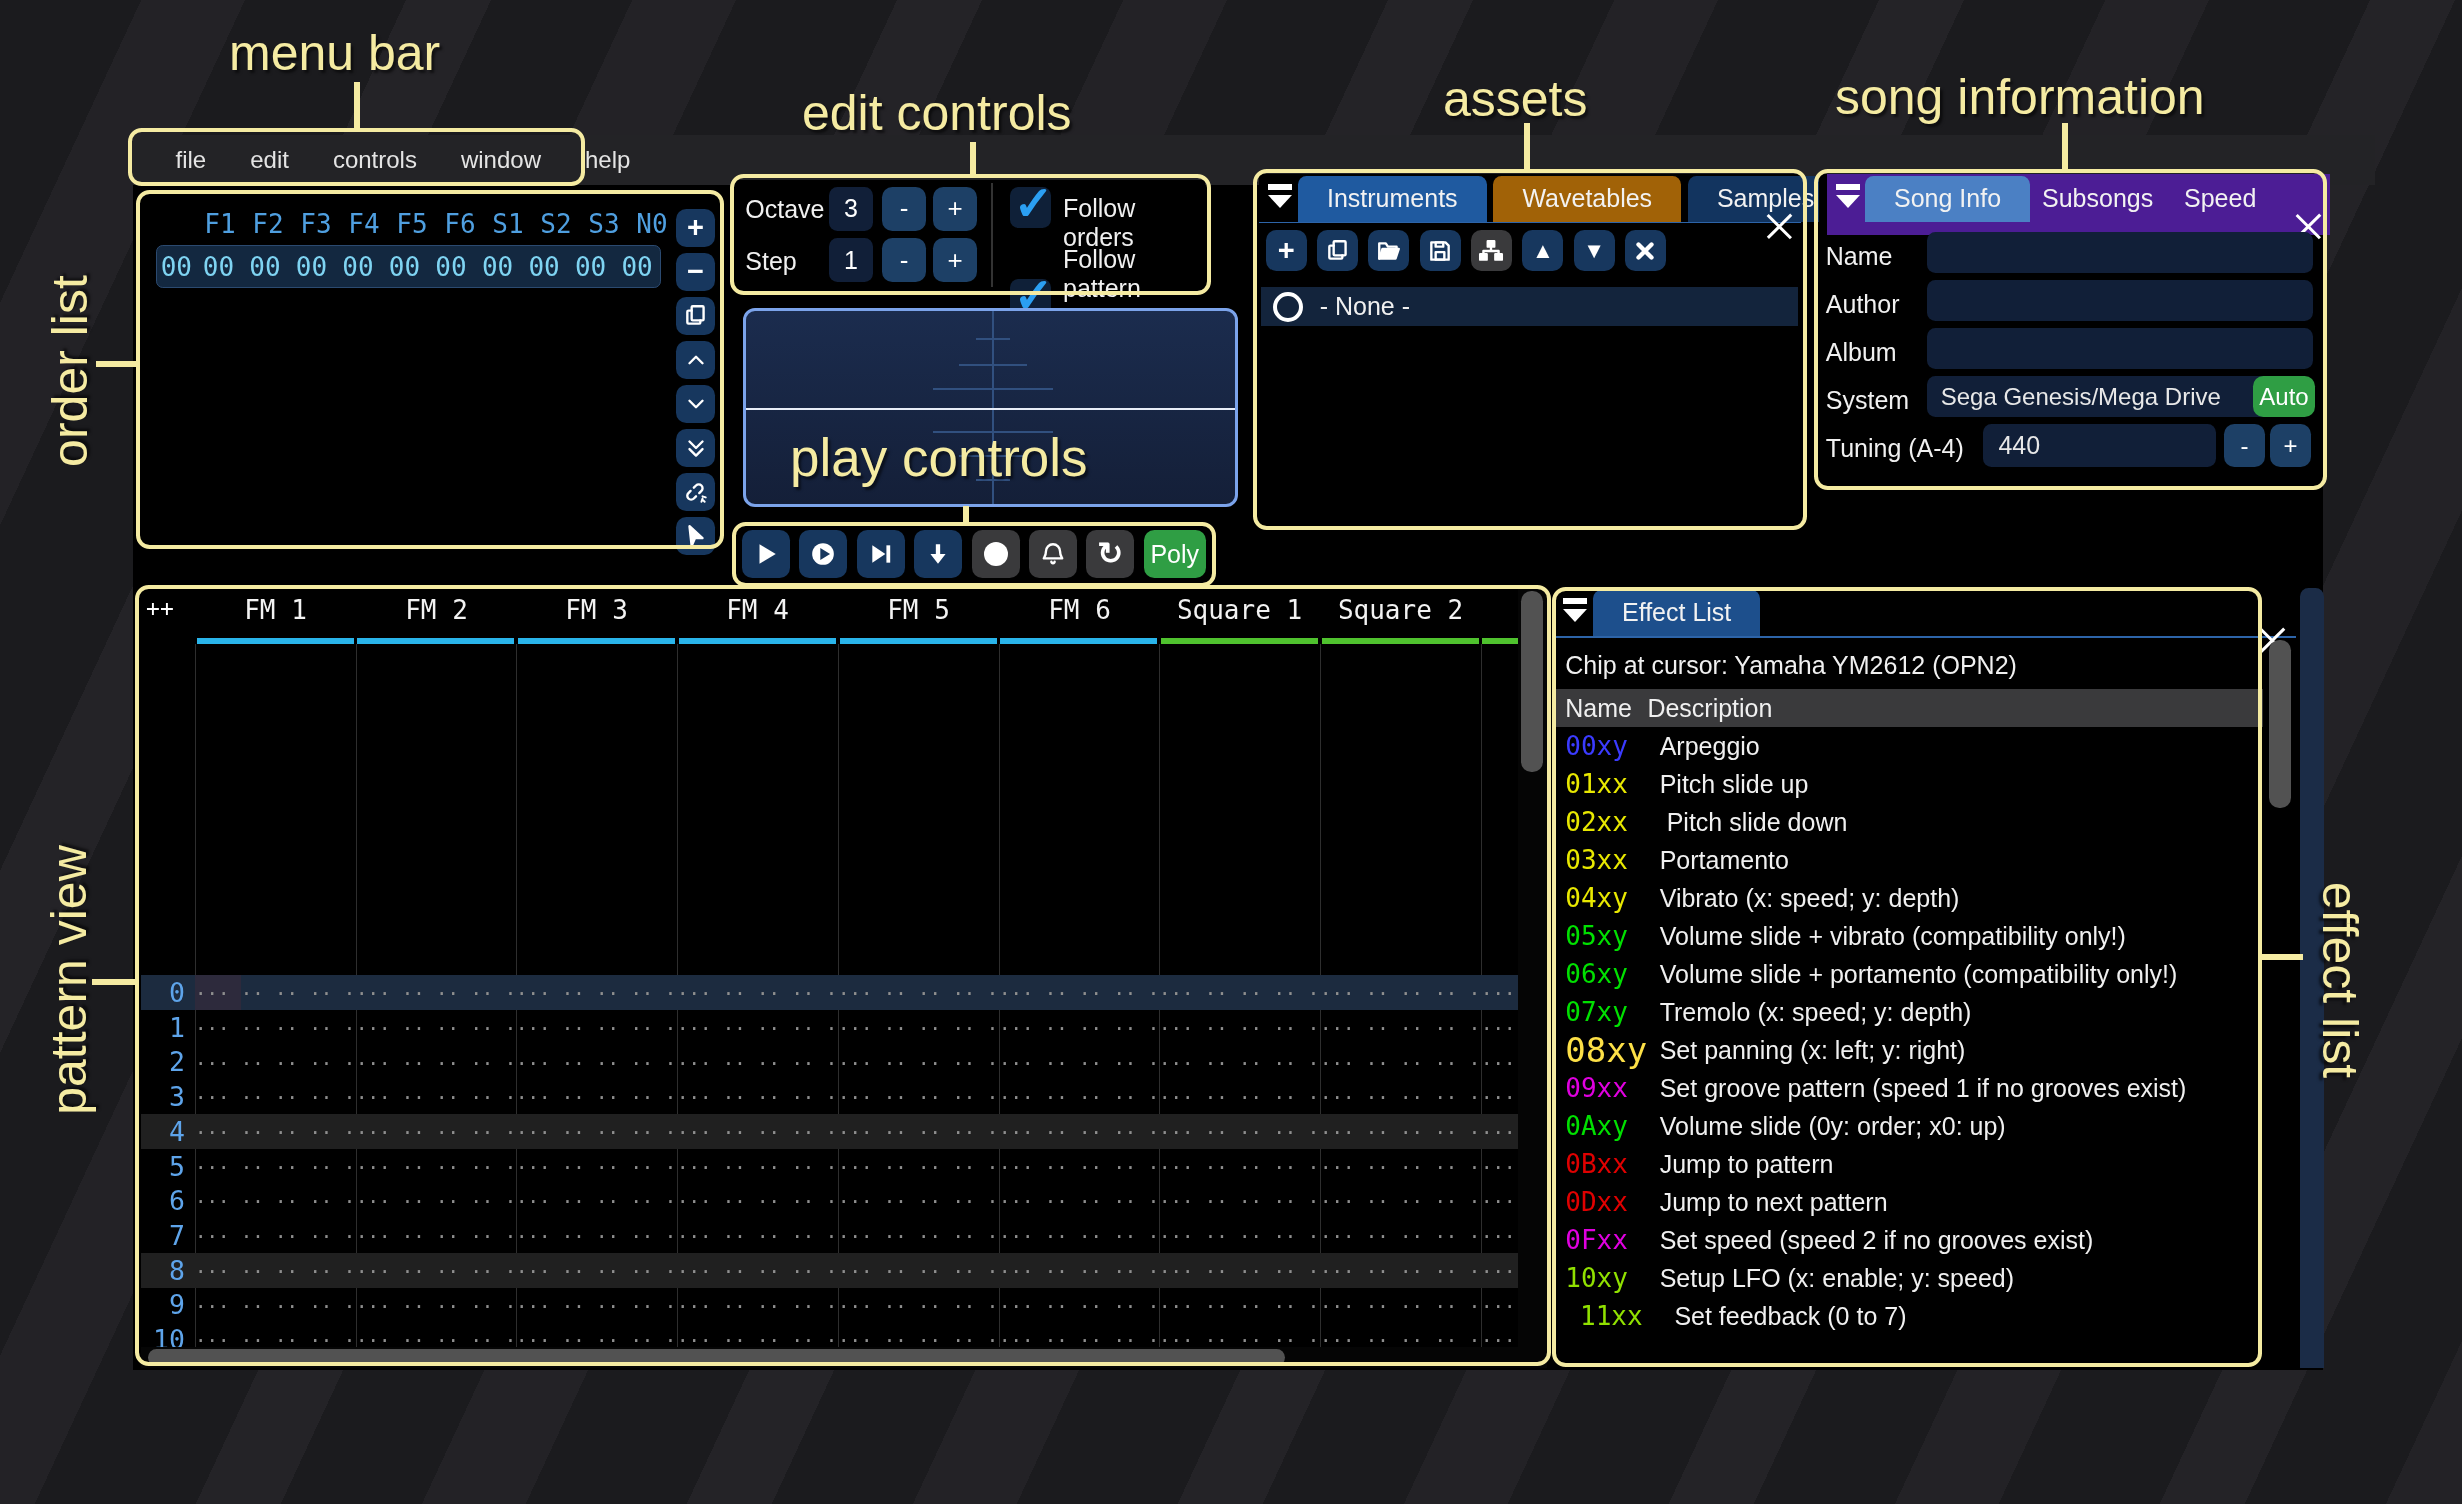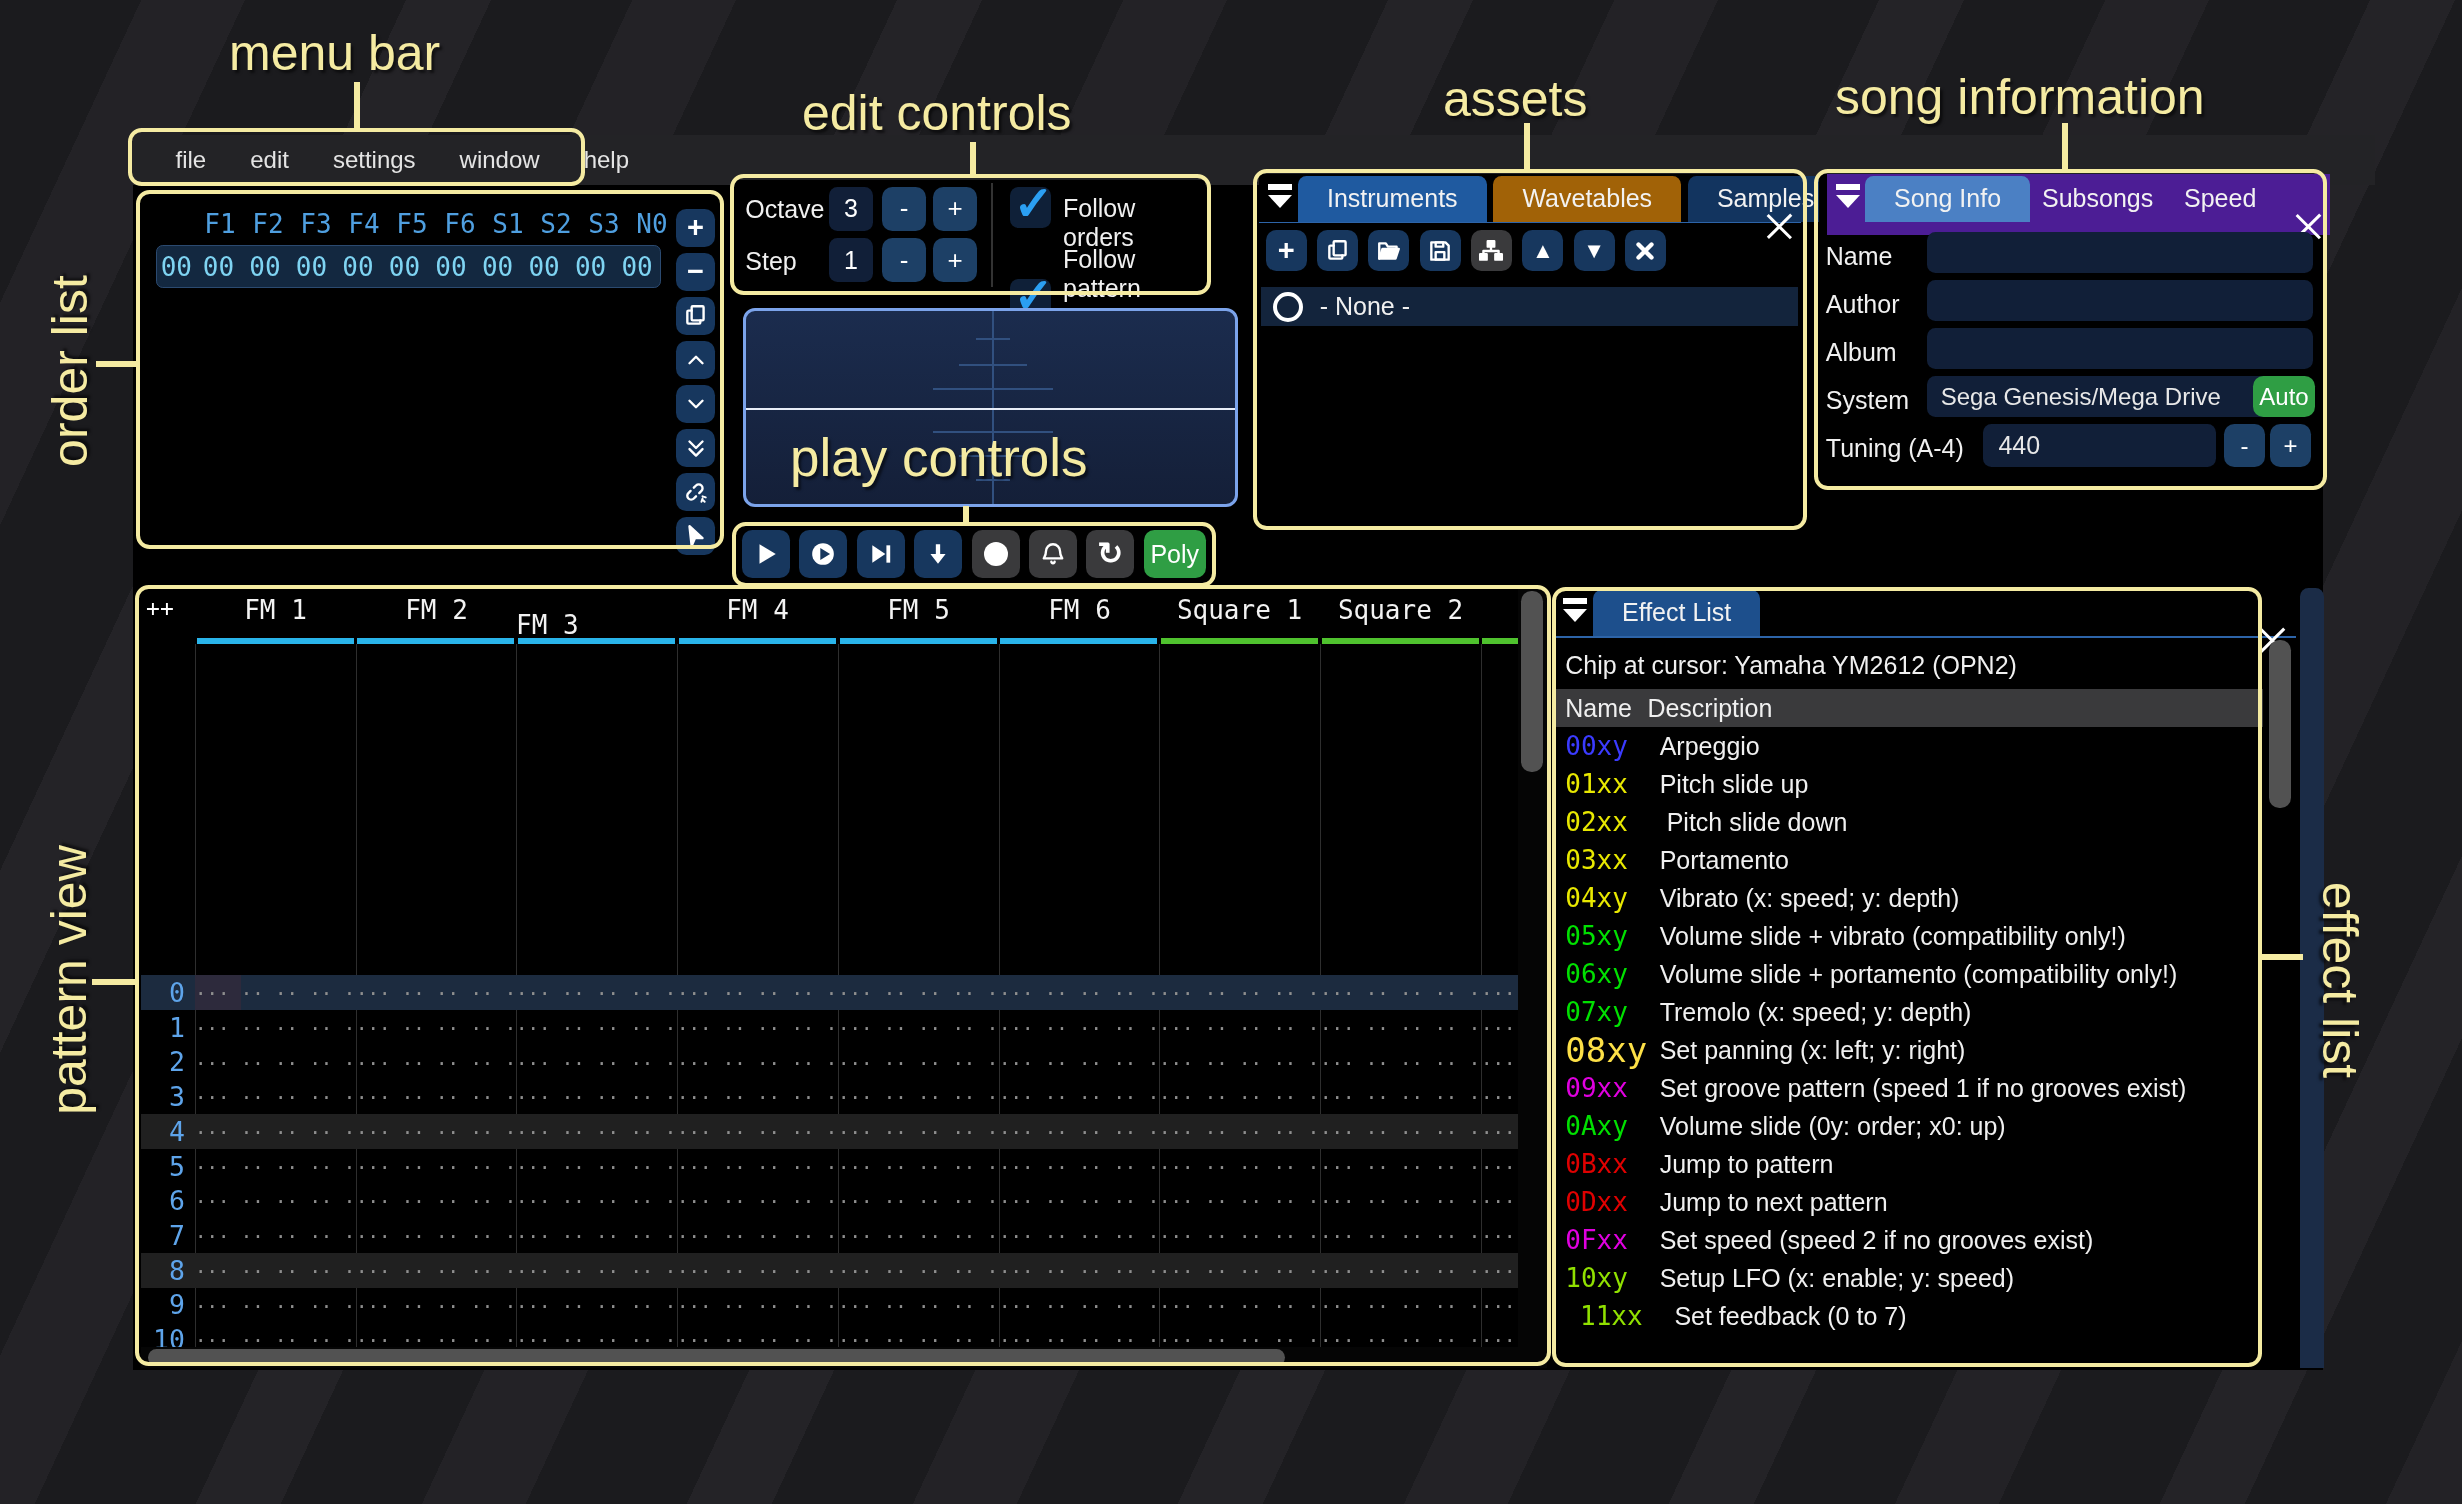--- a/index.html
+++ b/index.html
@@ -42,21 +42,21 @@
   .sb{background:#525252;border-radius:10.3px;}
 </style>
 </head>
 <body>
 
 <div class="stage">
 
   <div class="abs menu-strip" id="menuBar">
       <div class="menu-item">file</div>
       <div class="menu-item">edit</div>
-      <div class="menu-item">settings</div>
+      <div class="menu-item">controls</div>
       <div class="menu-item">window</div>
       <div class="menu-item">help</div>
     </div>
   <div class="abs win-bg"></div>
 
   <div class="abs" style="left:141px;top:195px;width:578px;height:349px;background:#000;">
     <div class="abs" id="orderHeader" style="left:0;top:13.7px;height:31px;display:flex;">
         <div style="width: 55px;"></div>
         <div class="mono" style="width: 48px; text-align: center; font-size: 26px; color: rgb(79, 159, 224);">F1</div>
         <div class="mono" style="width: 48px; text-align: center; font-size: 26px; color: rgb(79, 159, 224);">F2</div>
@@ -300,21 +300,21 @@
       </div>
   </div>
 
   <div class="abs" id="patternView" style="left:141px;top:588px;width:1406px;height:780px;background:#000;overflow:hidden;">
     <span class="abs mono" style="left:5.1px;top:6.8px;color:#fff;font-size:23px;">++</span>
     <div id="patternHeaders">
         <div class="abs mono" style="left: 54px; top: 6.8px; width: 161px; text-align: center; color: rgb(242, 242, 242); font-size: 26px; overflow: hidden; white-space: nowrap;">FM 1</div>
         <div class="abs" style="left: 56px; top: 50px; width: 157px; height: 6px; background: rgb(41, 180, 234);"></div>
         <div class="abs mono" style="left: 215px; top: 6.8px; width: 161px; text-align: center; color: rgb(242, 242, 242); font-size: 26px; overflow: hidden; white-space: nowrap;">FM 2</div>
         <div class="abs" style="left: 216px; top: 50px; width: 157px; height: 6px; background: rgb(41, 180, 234);"></div>
-        <div class="abs mono" style="left: 375px; top: 22px; width: 161px; text-align: left; color: rgb(242, 242, 242); font-size: 26px; overflow: hidden; white-space: nowrap;">FM 3</div>
+        <div class="abs mono" style="left: 375px; top: 7px; width: 161px; text-align: center; color: rgb(242, 242, 242); font-size: 26px; overflow: hidden; white-space: nowrap;">FM 3</div>
         <div class="abs" style="left: 377px; top: 50px; width: 157px; height: 6px; background: rgb(41, 180, 234);"></div>
         <div class="abs mono" style="left: 536px; top: 6.8px; width: 161px; text-align: center; color: rgb(242, 242, 242); font-size: 26px; overflow: hidden; white-space: nowrap;">FM 4</div>
         <div class="abs" style="left: 538px; top: 50px; width: 157px; height: 6px; background: rgb(41, 180, 234);"></div>
         <div class="abs mono" style="left: 697px; top: 6.8px; width: 161px; text-align: center; color: rgb(242, 242, 242); font-size: 26px; overflow: hidden; white-space: nowrap;">FM 5</div>
         <div class="abs" style="left: 699px; top: 50px; width: 157px; height: 6px; background: rgb(41, 180, 234);"></div>
         <div class="abs mono" style="left: 858px; top: 6.8px; width: 161px; text-align: center; color: rgb(242, 242, 242); font-size: 26px; overflow: hidden; white-space: nowrap;">FM 6</div>
         <div class="abs" style="left: 859px; top: 50px; width: 157px; height: 6px; background: rgb(41, 180, 234);"></div>
         <div class="abs mono" style="left: 1018px; top: 6.8px; width: 161px; text-align: center; color: rgb(242, 242, 242); font-size: 26px; overflow: hidden; white-space: nowrap;">Square 1</div>
         <div class="abs" style="left: 1020px; top: 50px; width: 157px; height: 6px; background: rgb(79, 194, 46);"></div>
         <div class="abs mono" style="left: 1179px; top: 6.8px; width: 161px; text-align: center; color: rgb(242, 242, 242); font-size: 26px; overflow: hidden; white-space: nowrap;">Square 2</div>

